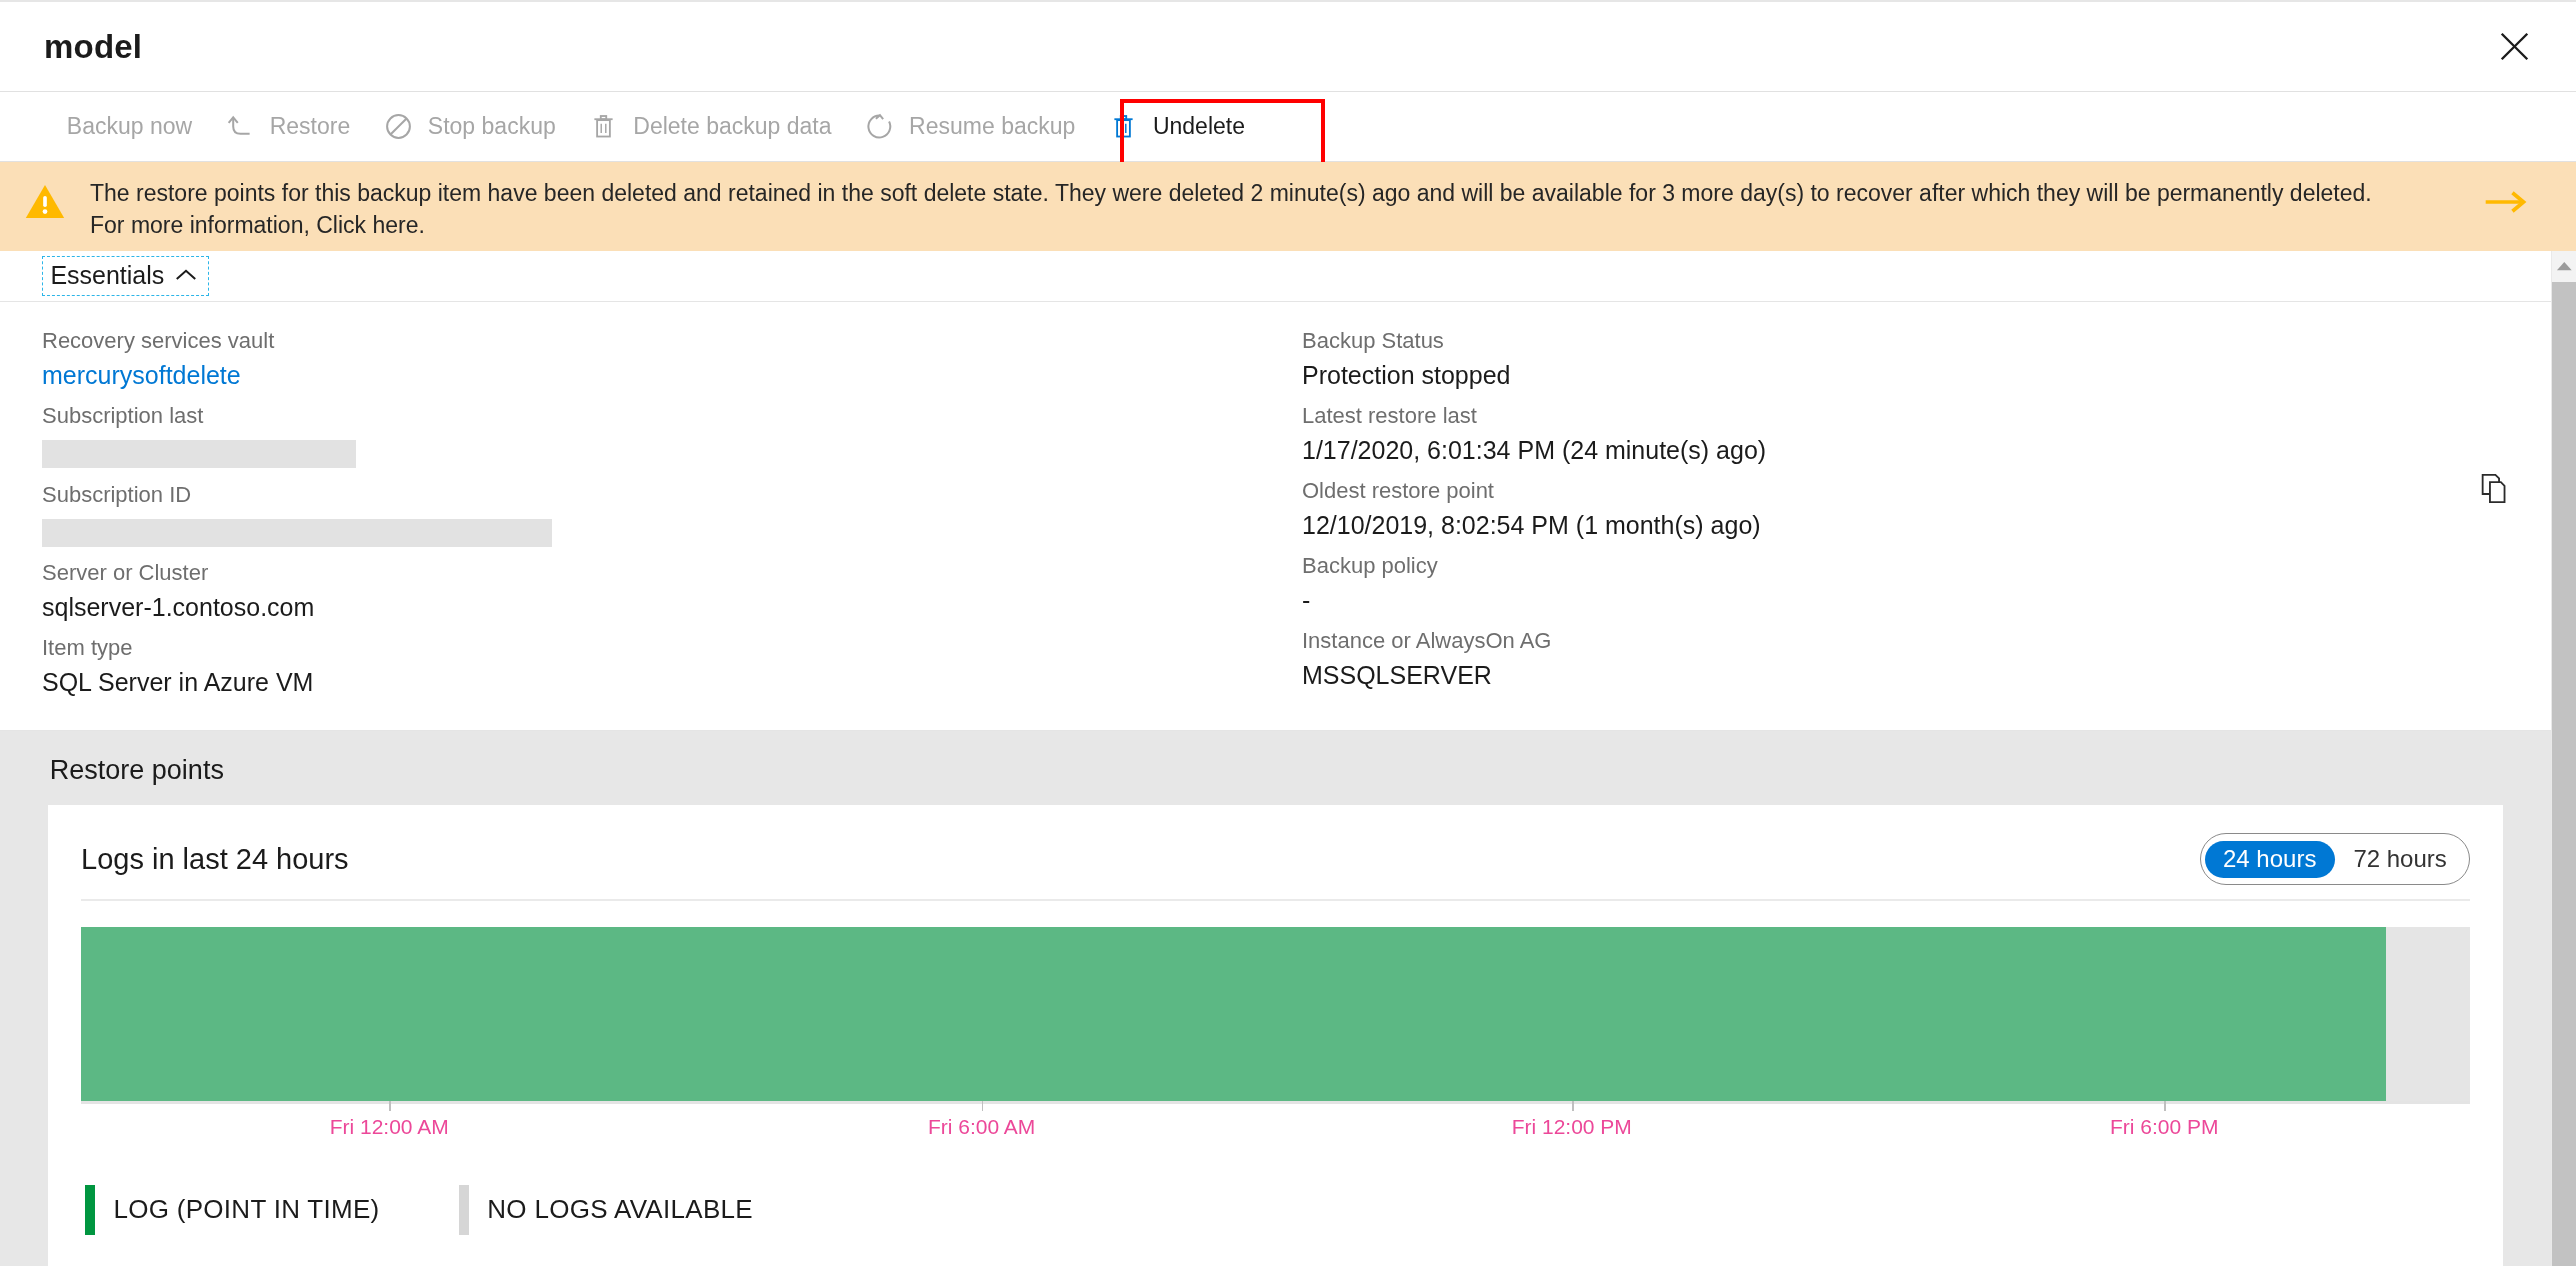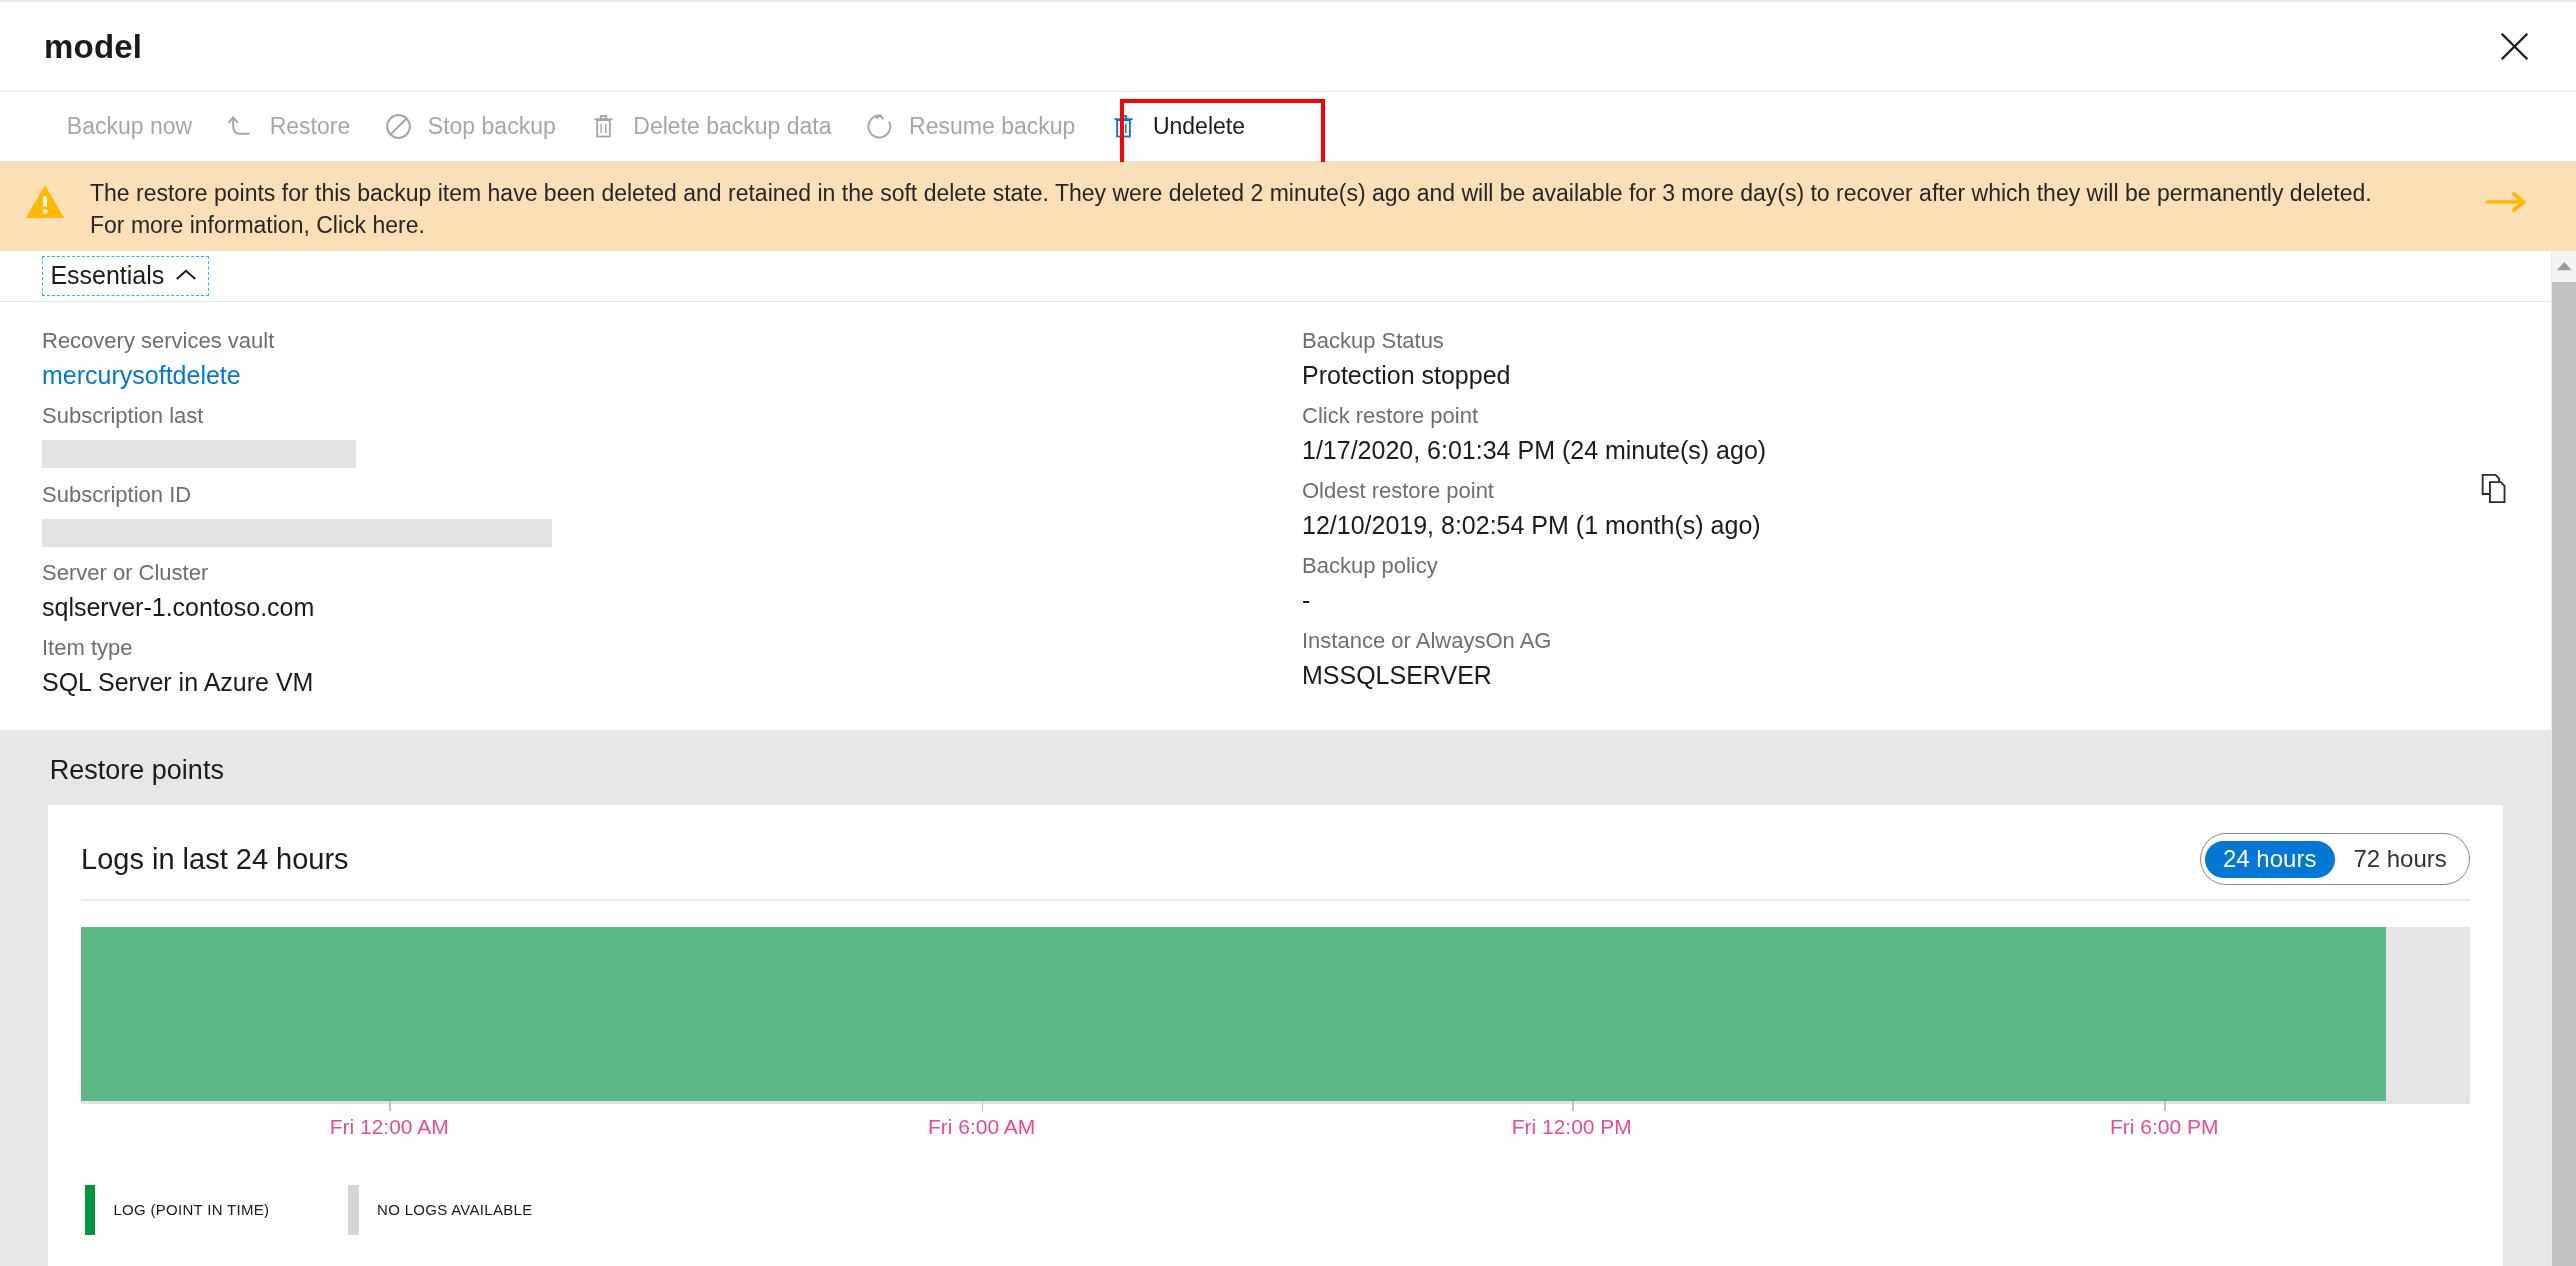--- a/index.html
+++ b/index.html
@@ -170,21 +170,21 @@
     position: absolute; top: 0; width: 1.8px; height: 10.2px; background: #bfbfbf;
   }
   .axis-labels { position: relative; height: 42px; margin-top: 11px; }
   .axis-label {
     position: absolute; transform: translateX(-50%);
     font-size: 21px; color: #ec4899; white-space: nowrap;
   }
   .legend { display: flex; align-items: center; margin-top: 28px; padding-left: 3.7px; }
   .legend-item { display: flex; align-items: center; margin-right: 79px; }
   .legend-swatch { width: 10.2px; height: 50px; margin-right: 18.5px; }
-  .legend-text { font-size: 15px; color: #1b1b1b; letter-spacing: 0.3px; }
+  .legend-text { font-size: 26px; color: #1b1b1b; letter-spacing: 0.3px; }
 </style>
 </head>
 <body>
 
 <div class="blade">
 
   <div class="titlebar">
     <div class="blade-title">model</div>
     <div class="titlebar-spacer"></div>
     <div class="close-btn">
@@ -313,21 +313,21 @@
             <div class="ess-value">SQL Server in Azure VM</div>
           </div>
         </div>
 
         <div class="ess-col right">
           <div class="ess-field">
             <div class="ess-label">Backup Status</div>
             <div class="ess-value">Protection stopped</div>
           </div>
           <div class="ess-field">
-            <div class="ess-label">Click restore point</div>
+            <div class="ess-label">Latest restore last</div>
             <div class="ess-value">1/17/2020, 6:01:34 PM (24 minute(s) ago)</div>
           </div>
           <div class="ess-field">
             <div class="ess-label">Oldest restore point</div>
             <div class="ess-value">12/10/2019, 8:02:54 PM (1 month(s) ago)</div>
           </div>
           <div class="ess-field">
             <div class="ess-label">Backup policy</div>
             <div class="ess-value">-</div>
           </div>

